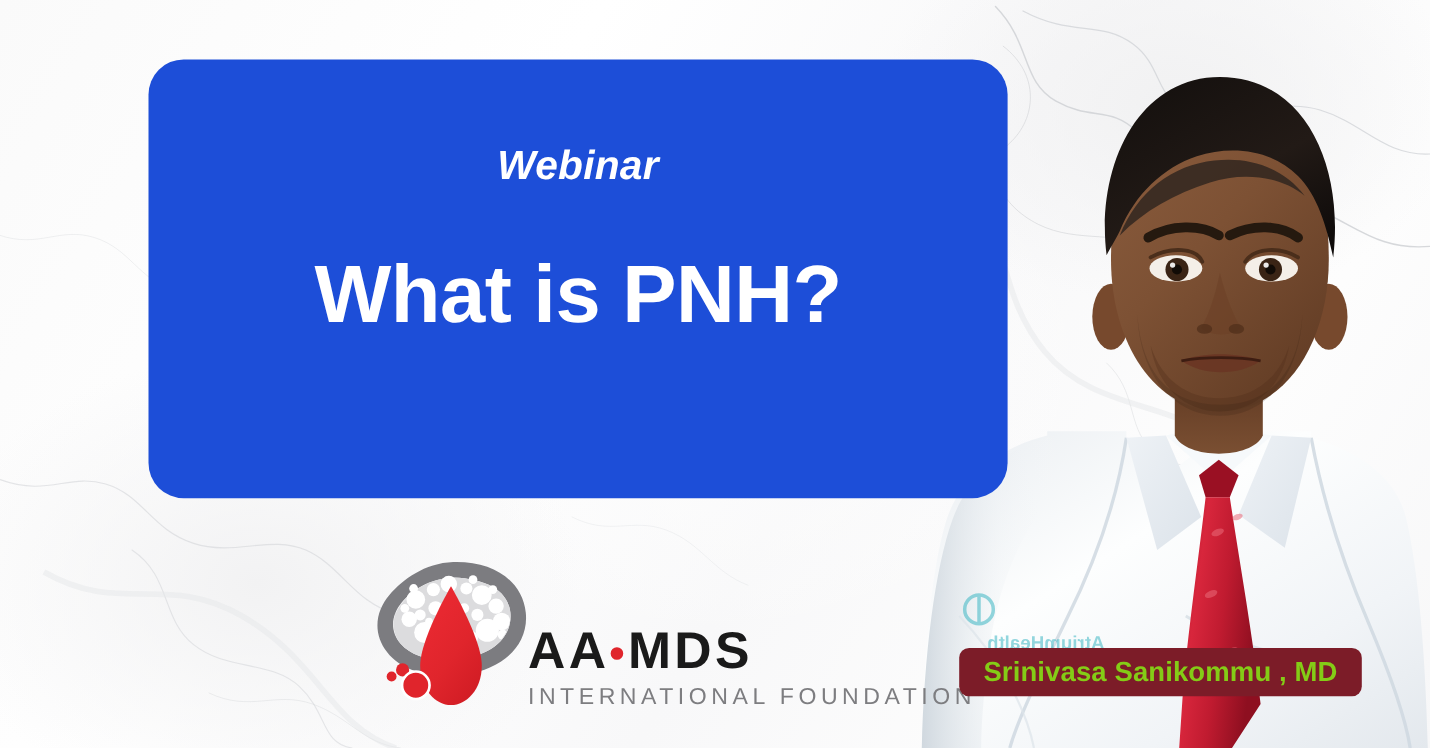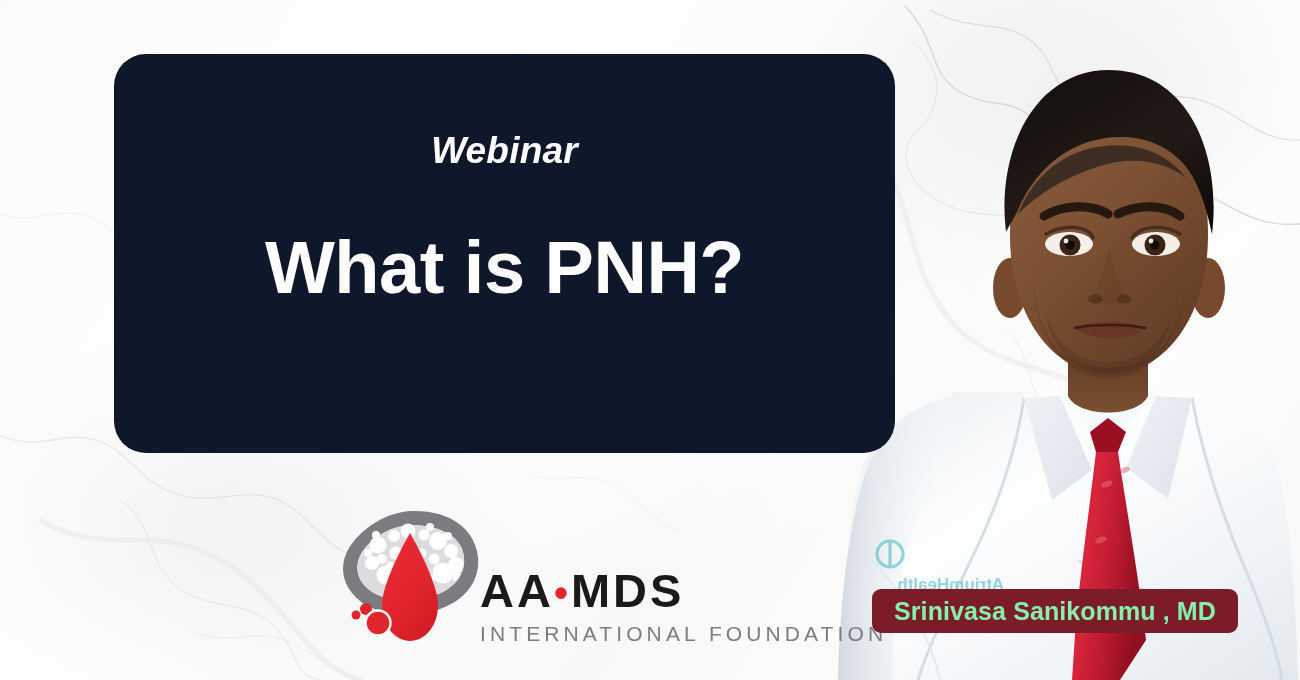--- a/index.html
+++ b/index.html
@@ -40,26 +40,26 @@
     top: 0;
     width: 480px;
     height: 680px;
     overflow: hidden;
   }
   .portrait svg { display: block; }
 
   
   .panel {
     position: absolute;
-    left: 114px;
+    left: 135px;
     top: 54px;
     width: 781px;
     height: 399px;
     border-radius: 32px;
-    background: #0f172a;
+    background: #1d4ed8;
     display: flex;
     flex-direction: column;
     align-items: center;
   }
   .panel-eyebrow {
     color: #ffffff;
     font-weight: bold;
     font-style: italic;
     font-size: 37px;
     letter-spacing: 0.2px;
@@ -114,21 +114,21 @@
   .name-badge {
     position: absolute;
     left: 872px;
     top: 589px;
     height: 44px;
     padding: 0 22px;
     display: flex;
     align-items: center;
     background: #7c1c28;
     border-radius: 9px;
-    color: #86efac;
+    color: #84cc16;
     font-size: 25px;
     font-weight: bold;
     letter-spacing: 0.1px;
     white-space: nowrap;
   }
 </style>
 </head>
 <body>
 
 <div id="stage">

